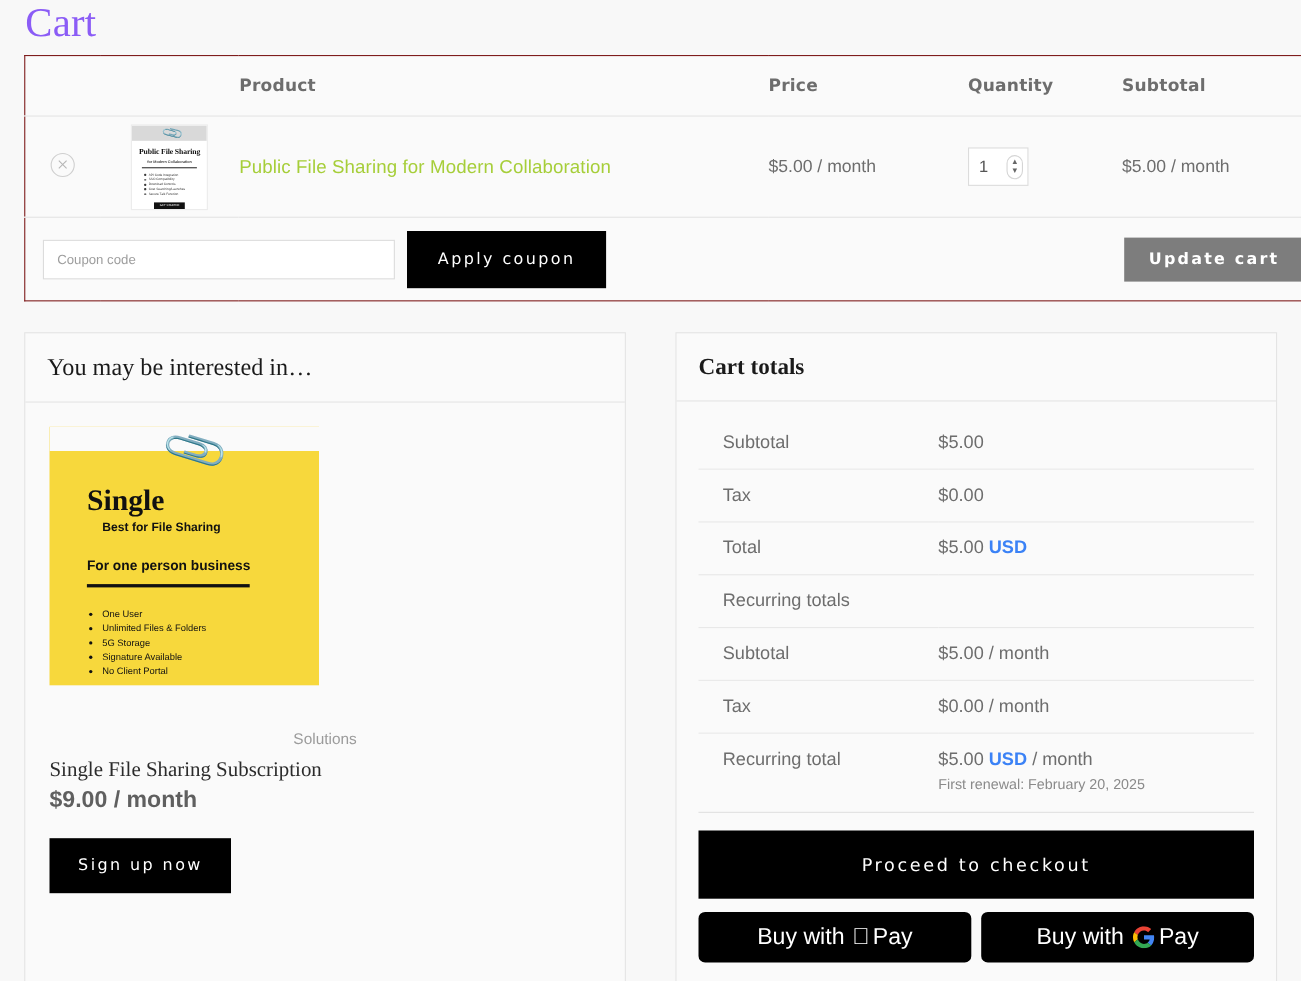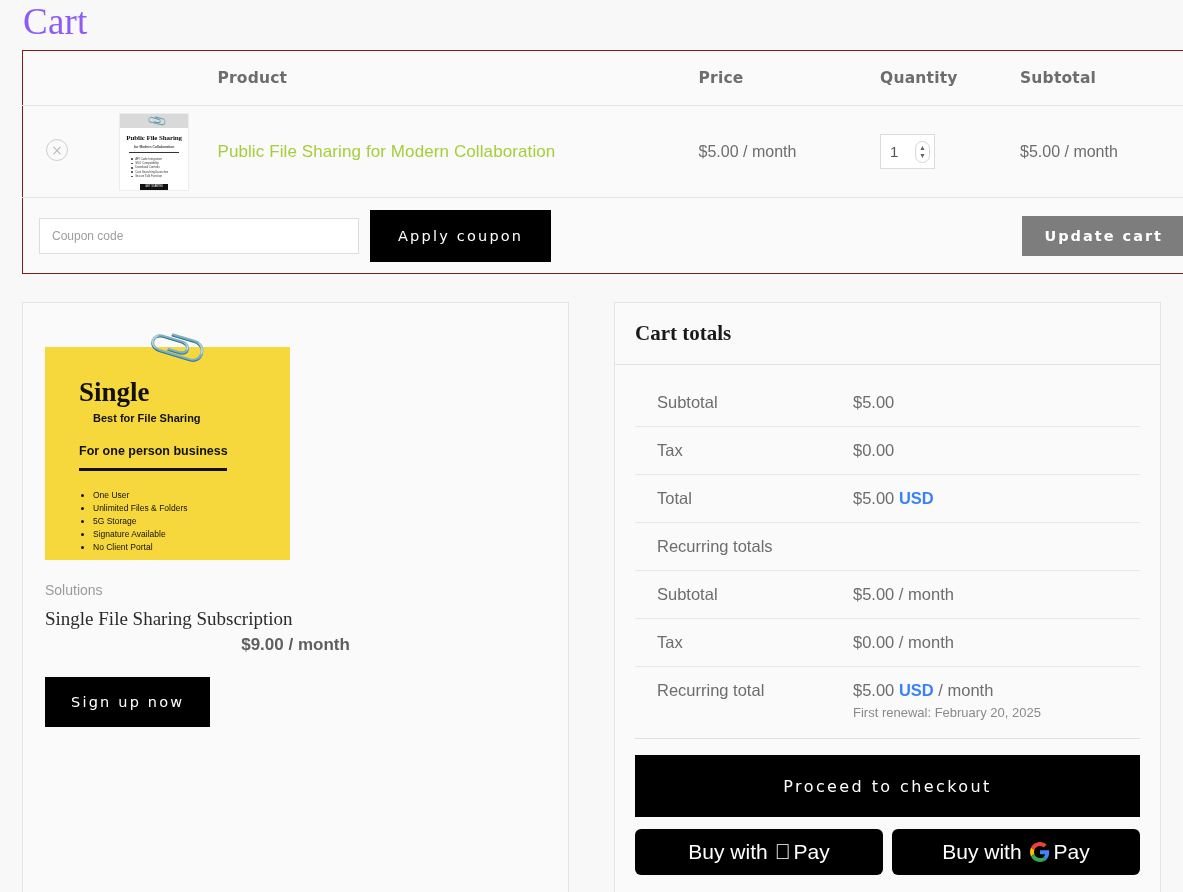--- a/index.html
+++ b/index.html
@@ -214,26 +214,26 @@
   }
   .promo-best {
     font-size: 11px; font-weight: 700; color: #111;
     display: inline-block; vertical-align: middle; margin-left: 14px;
   }
   .promo-for { font-size: 12.5px; font-weight: 700; color: #111; margin-top: 18px; }
   .promo-rule { height: 3px; background: #111; margin-top: 10px; width: 148px; }
   .promo-list { margin: 18px 0 0 0; padding: 0 0 0 14px; }
   .promo-list li { font-size: 8.5px; color: #111; line-height: 13px; }
 
-  .cs-cat { font-size: 14px; color: #9b9b9b; margin-top: 22px; }
+  .cs-cat { font-size: 14px; color: #9b9b9b; margin-top: 40px; text-align: center; }
   .cs-title {
     font-family: "Liberation Serif", serif;
     font-size: 19px; color: #2b2b2b; margin-top: 10px;
   }
-  .cs-price { font-size: 17px; font-weight: 700; color: #5f5f5f; margin-top: 5px; text-align: center; }
+  .cs-price { font-size: 21px; font-weight: 700; color: #5f5f5f; margin-top: 5px; }
   .signup-btn { margin-top: 22px; height: 50px; padding: 0 26px; }
 
   
   .totals { width: 549px; }
   .totals-table { width: 100%; border-collapse: collapse; }
   .totals-table tr { border-bottom: 1px solid #e8e8e8; }
   .totals-table tr:last-child { border-bottom: none; }
   .totals-table th {
     text-align: left; font-weight: 400; font-size: 16.5px; color: #6d6d6d;
     padding: 14px 0 14px 22px; width: 218px; vertical-align: top;
@@ -325,20 +325,23 @@
             </div>
           </div>
         </td>
       </tr>
     </tbody>
   </table>
 
   <div class="lower">
 
     <div class="panel crosssell">
+      <div class="panel-head">
+        <h2>You may be interested in…</h2>
+      </div>
       <div class="cs-body">
         <div class="promo">
           <div class="promo-white"></div>
           <div class="promo-clip">📎</div>
           <div class="promo-inner">
             <span class="promo-title">Single</span>
             <span class="promo-best">Best for File Sharing</span>
             <div class="promo-for">For one person business</div>
             <div class="promo-rule"></div>
             <ul class="promo-list">

